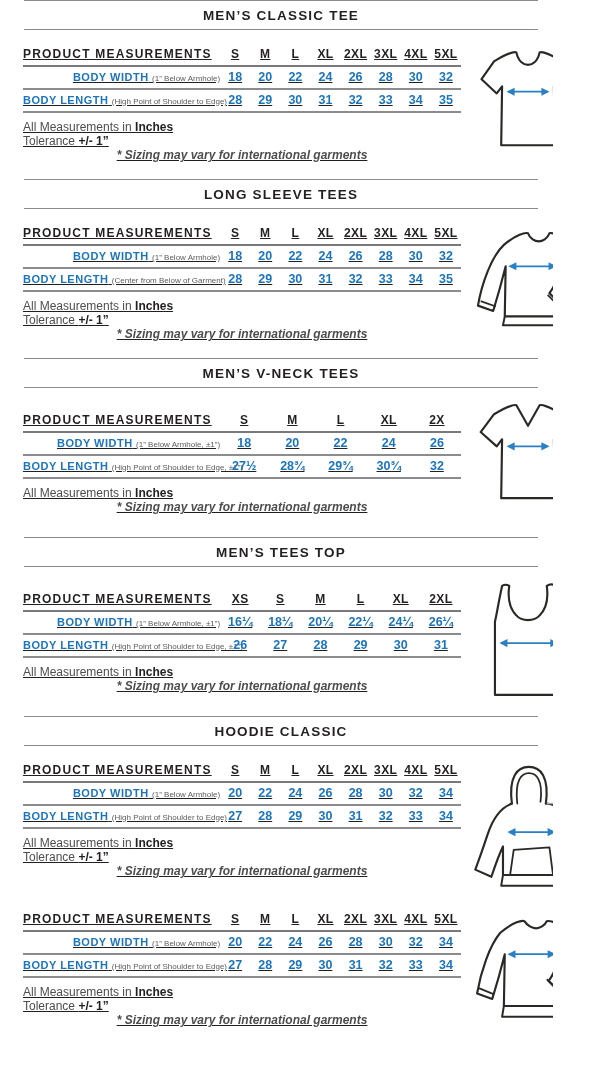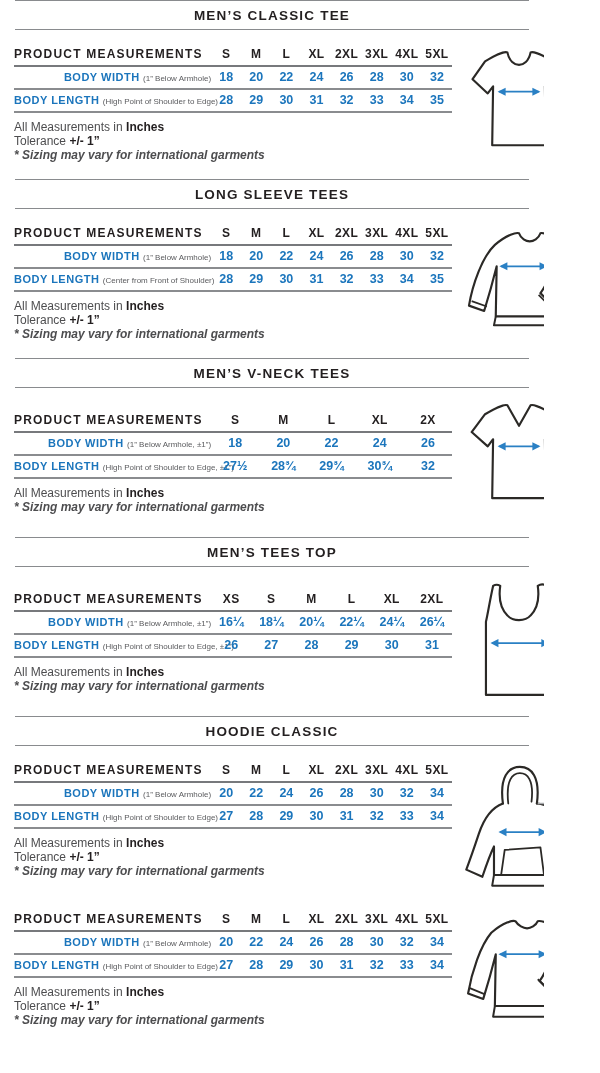--- a/index.html
+++ b/index.html
@@ -2,34 +2,34 @@
 <html><head>
 <meta charset="utf-8">
 <style>
   * { margin:0; padding:0; box-sizing:border-box; }
   html,body { background:#ffffff; }
   body {
     width:600px; height:1073px; overflow:hidden;
     font-family:"Liberation Sans", sans-serif;
     color:#231f20;
   }
-  .page { width:544px; }
+  .page { width:544px;margin-left:9px; }
   .section { height:179px; overflow:hidden; }
   .section-header {
     margin:0 15px;
     border-top:1px solid #898b8e;
     border-bottom:1px solid #898b8e;
     text-align:center;
     padding:7px 0 6px 0;
   }
   .section-title {
     font-size:13.5px; font-weight:bold; letter-spacing:1.2px;
     color:#231f20;
   }
-  .section-body { display:flex; padding:14px 14px 0 14px; }
+  .section-body { display:flex; padding:14px 14px 0 14px;text-decoration:underline; }
   .section-body.tall-gap { padding-top:22px; }
   .table-col { width:438px; flex:0 0 438px; }
   .art-col { flex:1; display:flex; align-items:flex-start; justify-content:center; padding-top:2px; }
 
   table { width:100%; border-collapse:collapse; table-layout:fixed; }
   th, td { padding:3px 0 4px 0; }
   col.lblcol { width:45%; }
   thead th {
     font-size:12px; font-weight:bold; color:#231f20;
     text-align:center; letter-spacing:0.4px;
@@ -42,21 +42,21 @@
     text-align:center; border-bottom:2px solid #8a8c8f;
     white-space:nowrap;
   }
   tbody td.lbl { text-align:right; }
   .rowlabel { color:#1b75bc; font-size:11px; font-weight:bold; letter-spacing:0.5px; }
   .rownote { color:#5a5b5e; font-size:8px; font-weight:normal; letter-spacing:0; }
 
   .notes { margin-top:7px; }
   .notes p { font-size:12px; color:#4d4d4f; line-height:14px; font-weight:normal; }
   .notes b { color:#231f20; font-weight:bold; }
-  .notes .italic { font-style:italic; font-weight:bold; color:#4d4d4f; }
+  .notes .italic { font-style:italic; font-weight:bold; color:#4d4d4f;text-align:center; }
 
   svg { display:block; }
 </style>
 </head>
 <body>
 
 <div class="page">
 
   <div class="section">
     <div class="section-header">
@@ -177,21 +177,21 @@
               <td>18</td>
               <td>20</td>
               <td>22</td>
               <td>24</td>
               <td>26</td>
               <td>28</td>
               <td>30</td>
               <td>32</td>
             </tr>
             <tr>
-              <td class="lbl"><span class="rowlabel">BODY LENGTH</span> <span class="rownote">(Center from Front of Shoulder)</span></td>
+              <td class="lbl"><span class="rowlabel">BODY LENGTH</span> <span class="rownote">(Center from Below of Garment)</span></td>
               <td>28</td>
               <td>29</td>
               <td>30</td>
               <td>31</td>
               <td>32</td>
               <td>33</td>
               <td>34</td>
               <td>35</td>
             </tr>
           </tbody>

